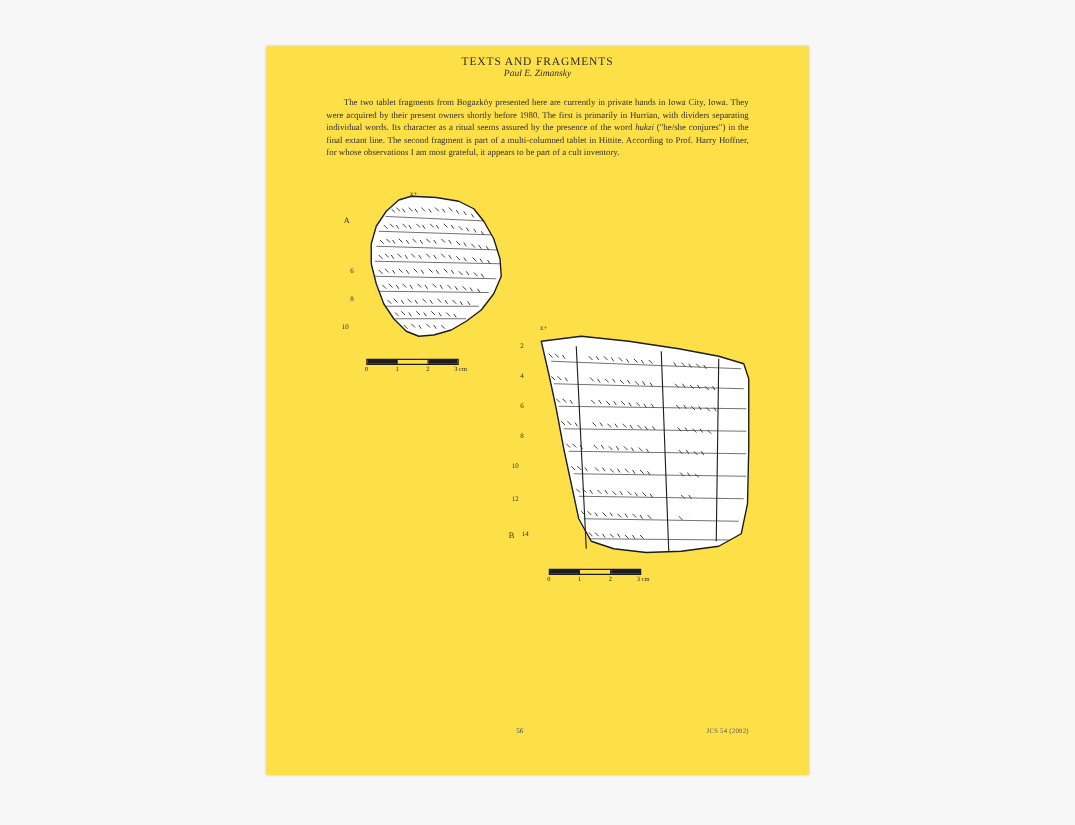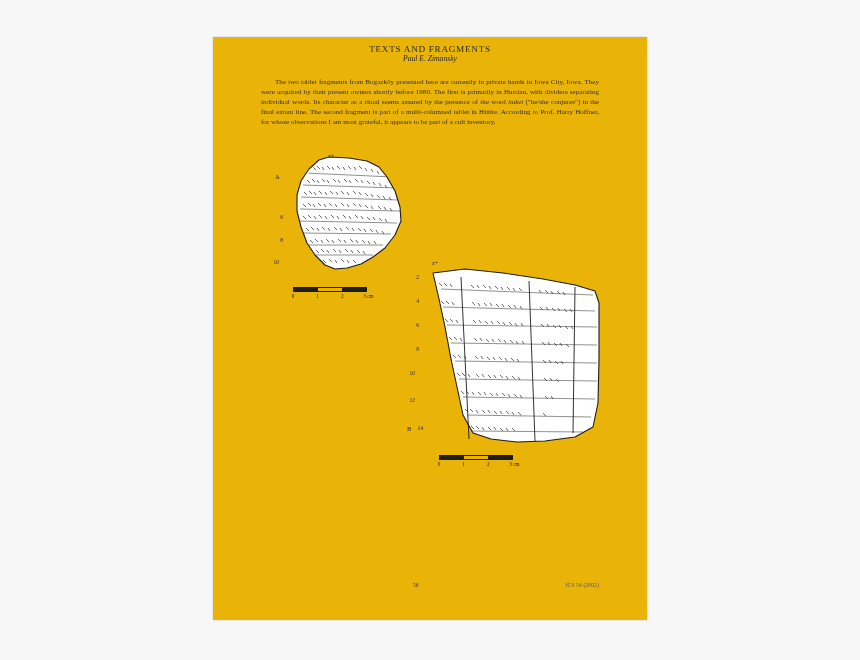--- a/index.html
+++ b/index.html
@@ -12,21 +12,21 @@
     background: #f7f7f7;
     font-family: "Liberation Serif", serif;
     overflow: hidden;
   }
   .page-wrap {
     position: absolute;
     left: 213px;
     top: 37px;
     width: 434px;
     height: 583px;
-    background: #eab308;
+    background: #fde047;
     box-shadow: 0 0 2px rgba(0,0,0,0.18);
     overflow: hidden;
   }
   .page-inner {
     position: absolute;
     left: 48px;
     top: 0;
     width: 338px;
     height: 583px;
   }

